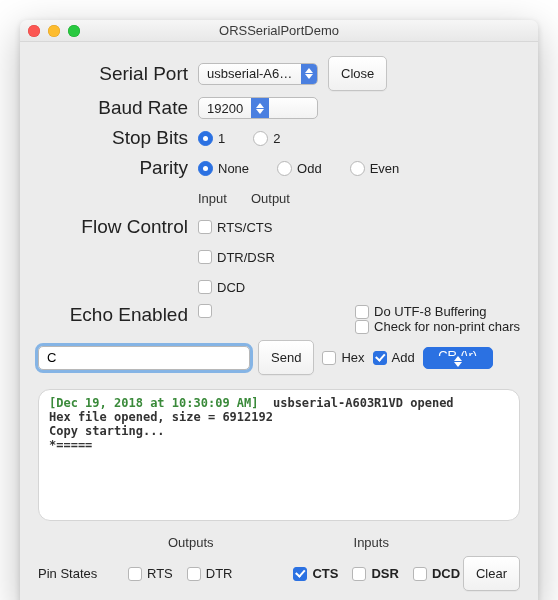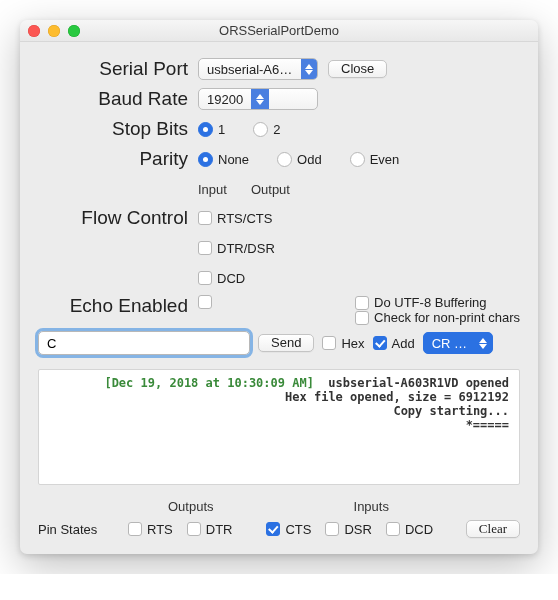--- a/index.html
+++ b/index.html
@@ -78,31 +78,31 @@
   .popup .val { padding:0 8px; white-space:nowrap; overflow:hidden; text-overflow:ellipsis; }
   .popup .arrows {
     width:18px; height:100%;
     background: var(--popup-blue);
     display:flex; flex-direction:column; align-items:center; justify-content:center;
     gap:1px;
   }
   .arrows svg { width:8px; height:5px; display:block; }
   .popup.port { width:120px; }
   .popup.baud { width:120px; }
-  .popup.le   { width:70px; }
+  .popup.le   { width:70px;flex-direction:column; }
   .popup.le .arrows { background: var(--accent-blue); }
 
   .btn {
-    height:18px;
+    height:35px;
     padding:0 12px;
     background: linear-gradient(#fff,#f1f1f1);
     border:1px solid #c4c4c4;
     border-radius:5px;
     font-size:13px;
-    display:inline-flex; align-items:flex-start; justify-content:center;
+    display:inline-flex; align-items:center; justify-content:center;
     box-shadow: 0 1px 0 rgba(0,0,0,.03);
   }
 
   
   .chk {
     display:inline-flex; align-items:center; gap:5px;
     font-size:13px;
   }
   .chk .box {
     width:14px; height:14px;
@@ -171,50 +171,49 @@
   .side-opts {
     margin-left:auto;
     display:flex; flex-direction:column; gap:0;
     align-items:flex-start;
   }
 
   .console {
     margin-top:14px;
     border:1px solid var(--border-light);
     background:#fff;
-    height:116px;
+    height:132px;
     padding:6px 10px;
     font-family: ui-monospace, Menlo, monospace;
     font-size:12px;
     white-space:pre;
     overflow:hidden;
-    border-radius:2px;
-    text-align:right;
+    border-radius:12px;
   }
   .console .ts { color: var(--green-ts); font-weight:700; }
   .console .rest { color:#333; font-weight:700; }
   .console .line { color:#333; font-weight:700; }
 
   .footer {
     margin-top:14px;
   }
   .footer .heads {
     display:flex;
     padding-left:130px;
     gap:140px;
     font-size:13px;
     color:#333;
   }
   .footer .pins {
     display:flex; align-items:center; margin-top:6px;
   }
   .footer .pinlbl { width:90px; }
   .footer .group { display:flex; gap:14px; }
-  .footer .inputs-group { margin-left:34px; }
-  .footer .clearwrap { margin-left:auto;font-family:Liberation Serif, serif; }
+  .footer .inputs-group { margin-left:61px;font-weight:bold; }
+  .footer .clearwrap { margin-left:auto; }
 
 </style>
 </head>
 <body>
 
 <div class="window">
 
   <div class="titlebar">
     <div class="traffic">
       <div class="dot red"></div>

